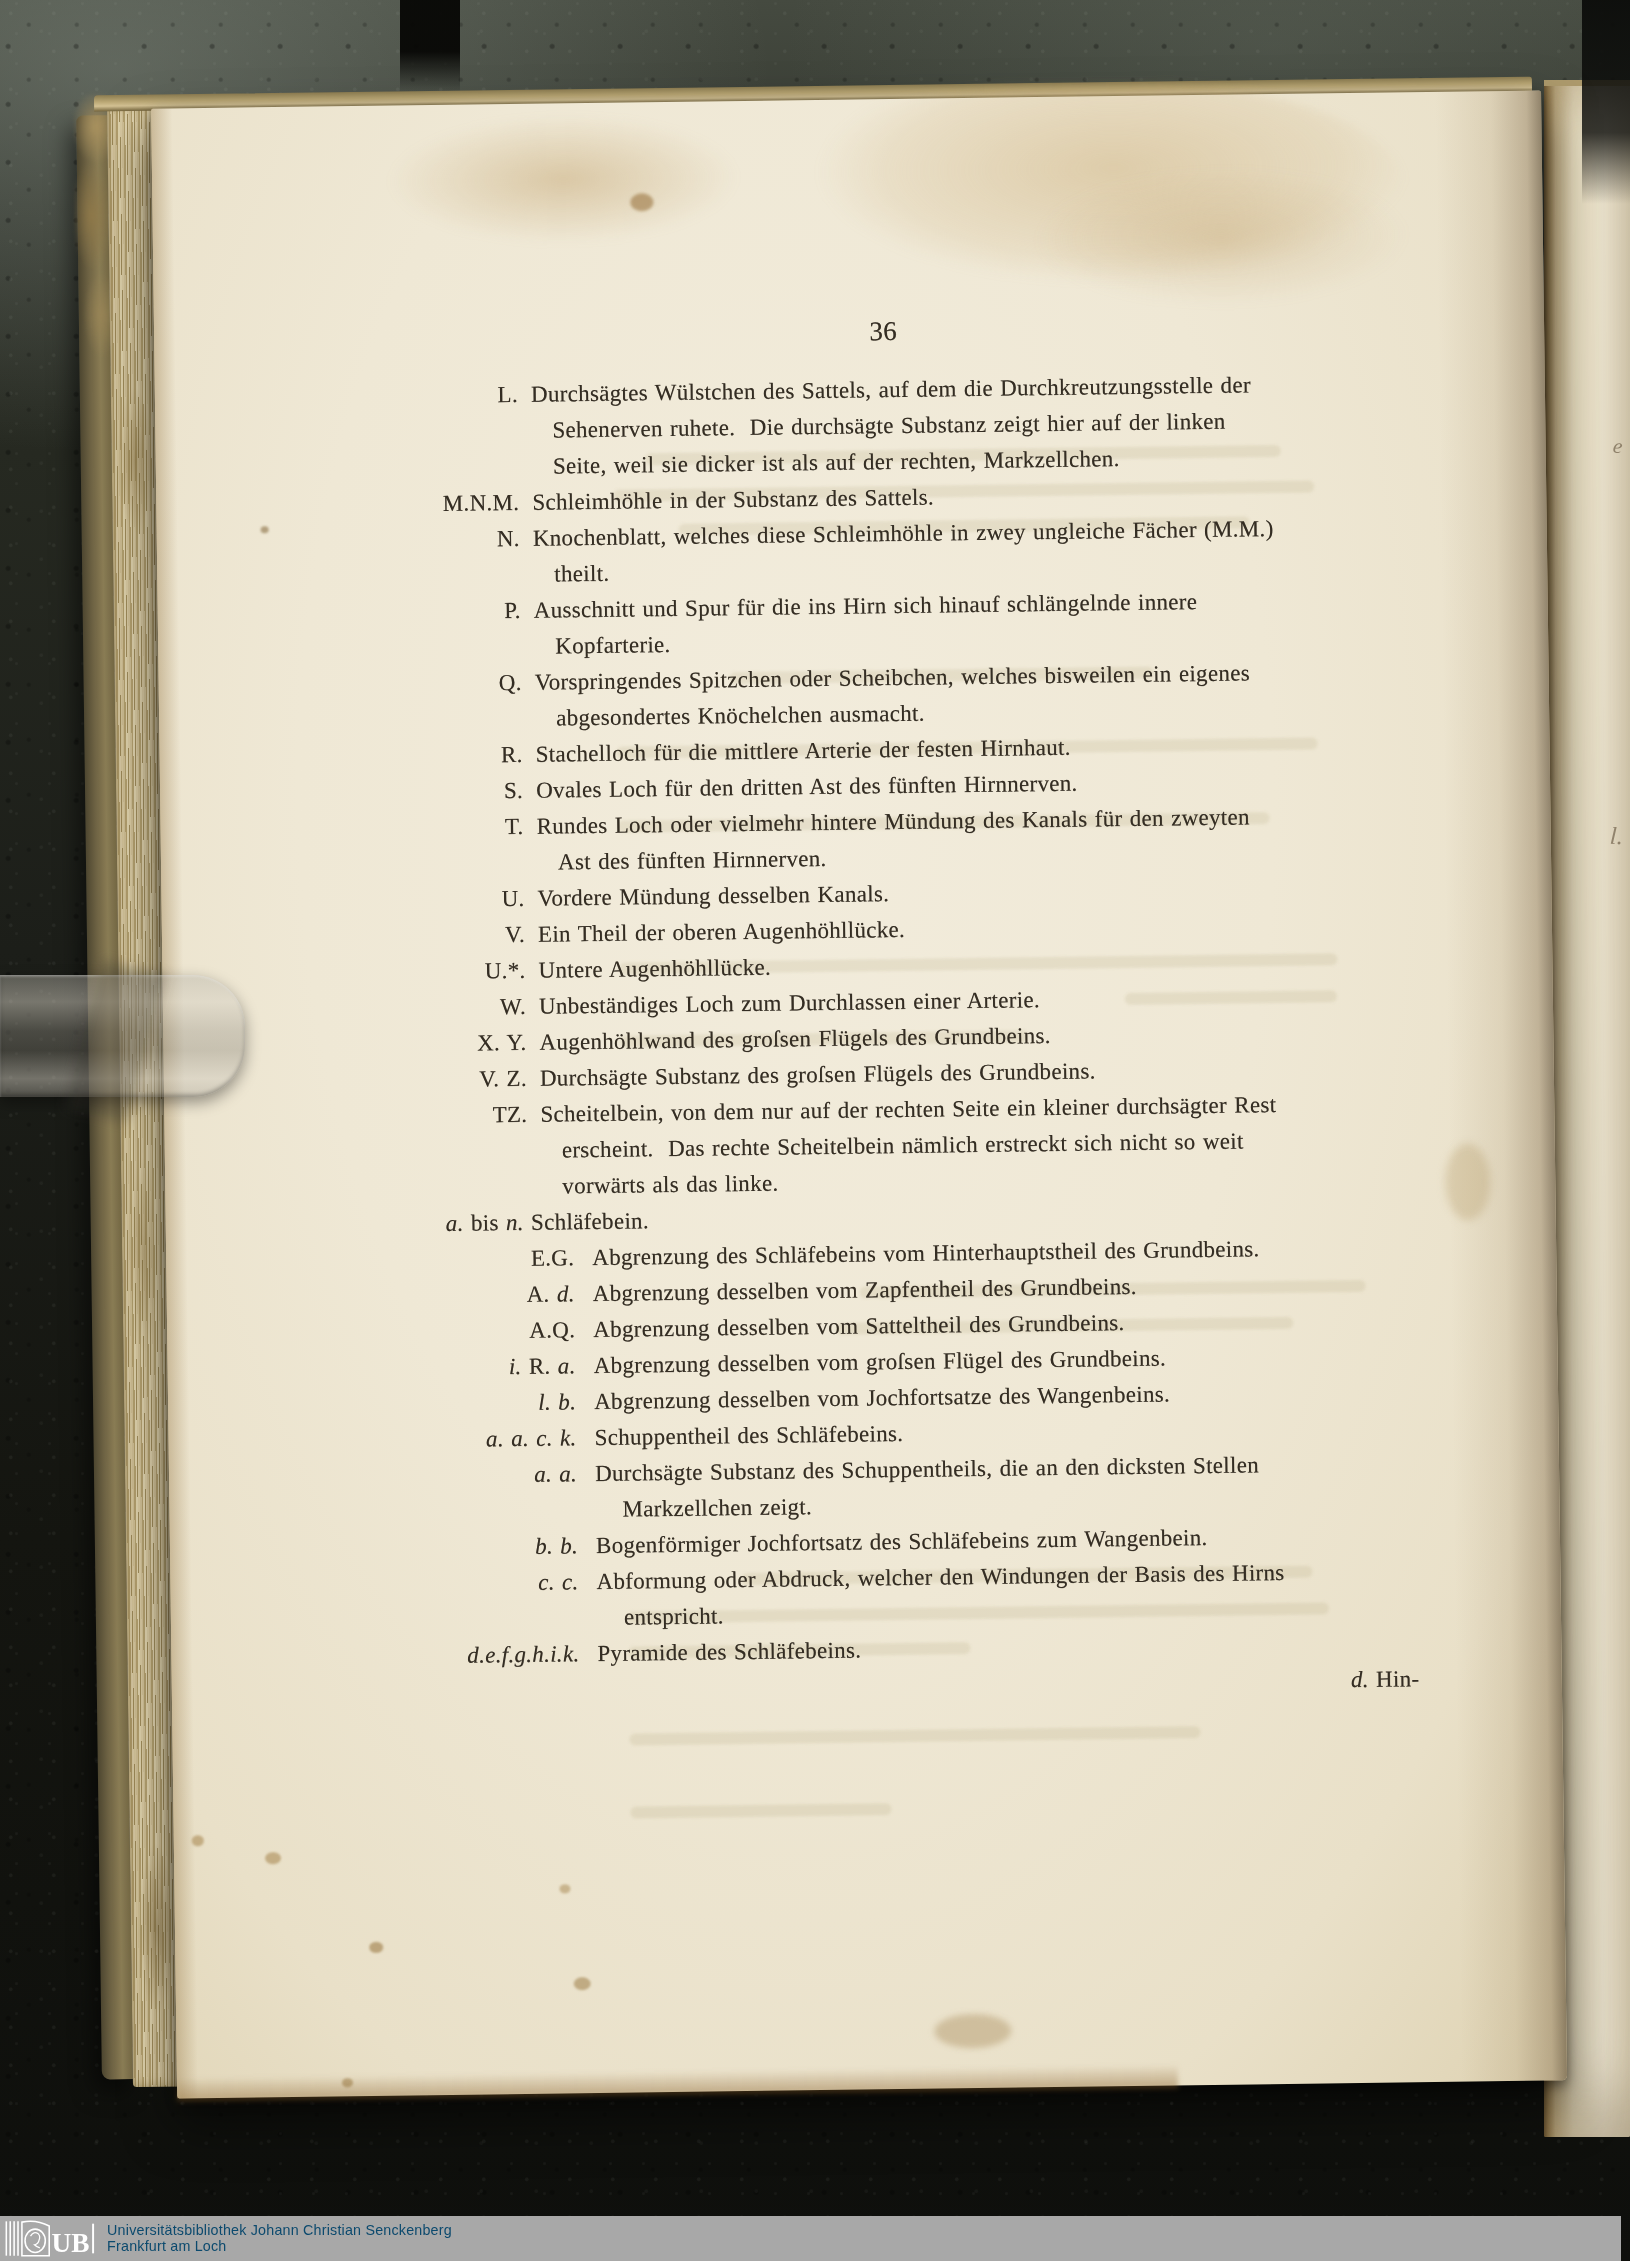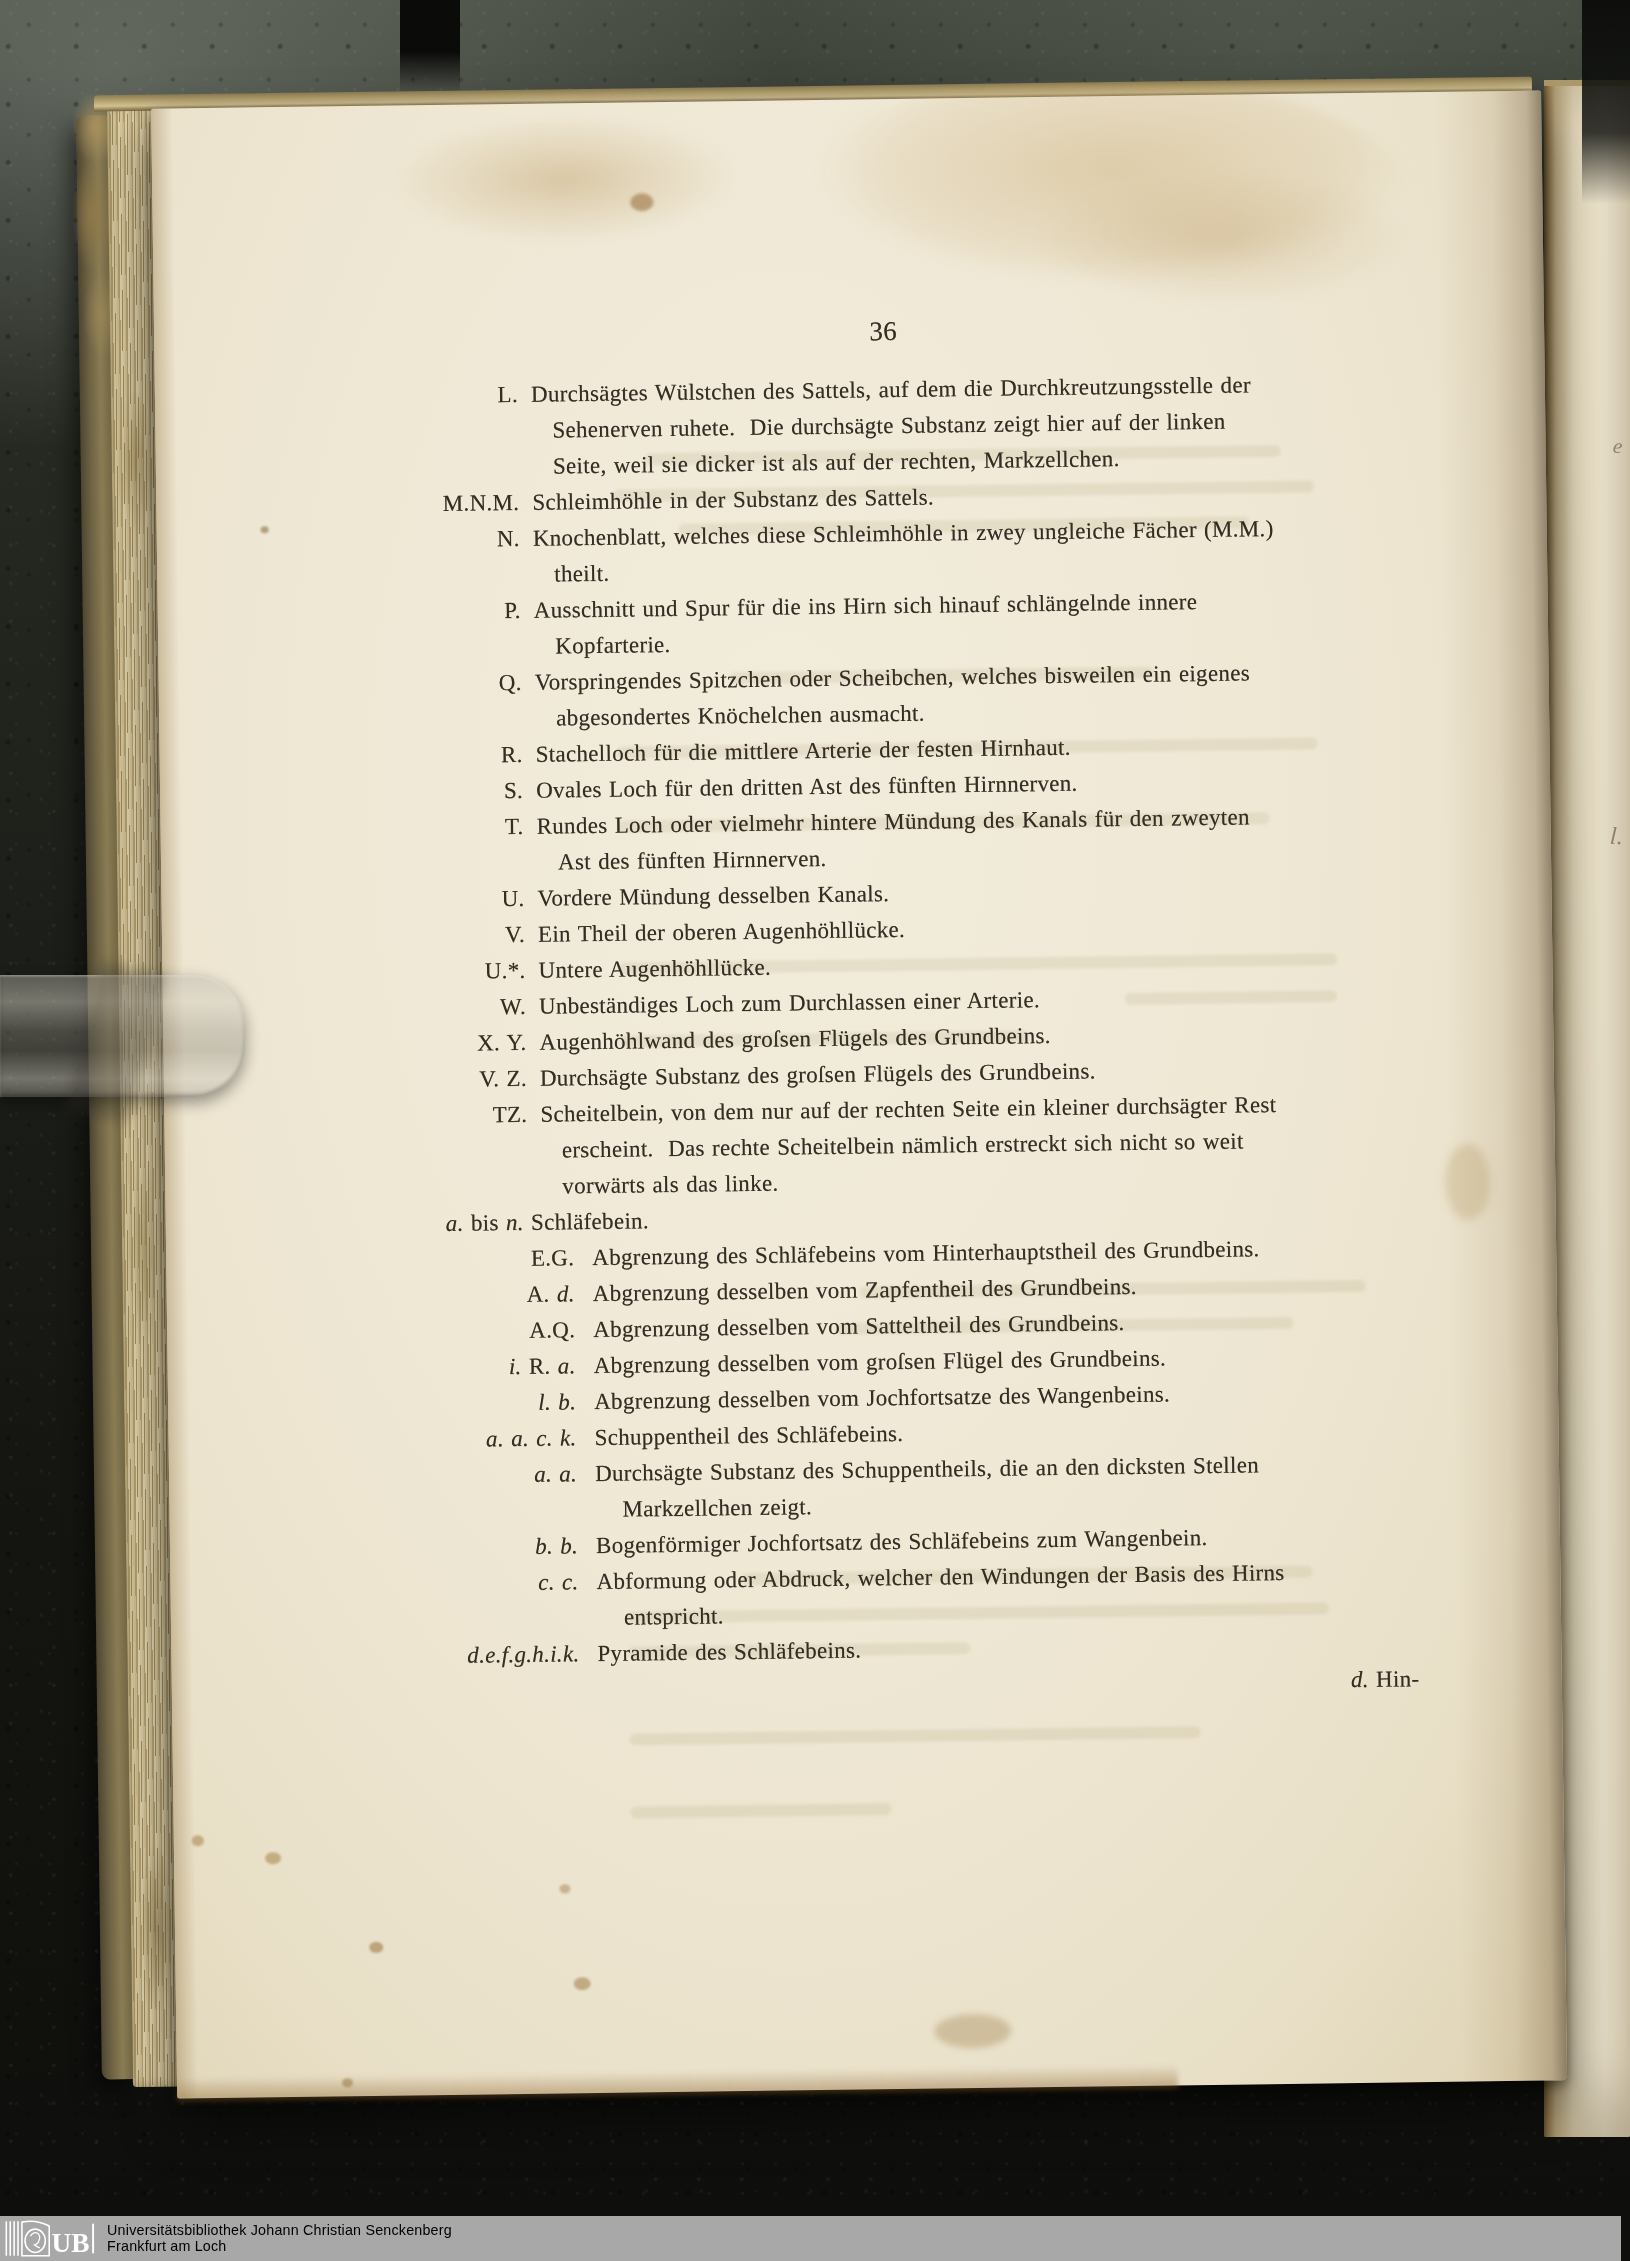--- a/index.html
+++ b/index.html
@@ -155,21 +155,21 @@
     position:absolute;left:34%;top:-9.8px;width:26%;height:125%;
     background:rgba(55,53,47,0.3);filter:blur(5.7px);transform:rotate(14deg);
   }
   
   .footer{
     position:absolute;left:0;top:2216px;width:1621px;height:45px;z-index:50;
     background:#a8a8a8;display:flex;align-items:center;
     font-family:"Liberation Sans","DejaVu Sans",sans-serif;
   }
   .footer .logo{margin-left:3.3px;flex:0 0 auto;}
-  .footer .f-text{margin-left:9.8px;color:#000000;font-size:14.3px;line-height:15.5px;letter-spacing:0.2px;}
+  .footer .f-text{margin-left:9.8px;color:#0c4a6e;font-size:14.3px;line-height:15.5px;letter-spacing:0.2px;}
 </style>
 </head>
 <body>
 
 <div class="bg"></div>
 <div class="bg-texture"></div>
 <div class="top-dark-band"></div>
 <div class="top-right-dark"></div>
 
 <div class="right-page">

